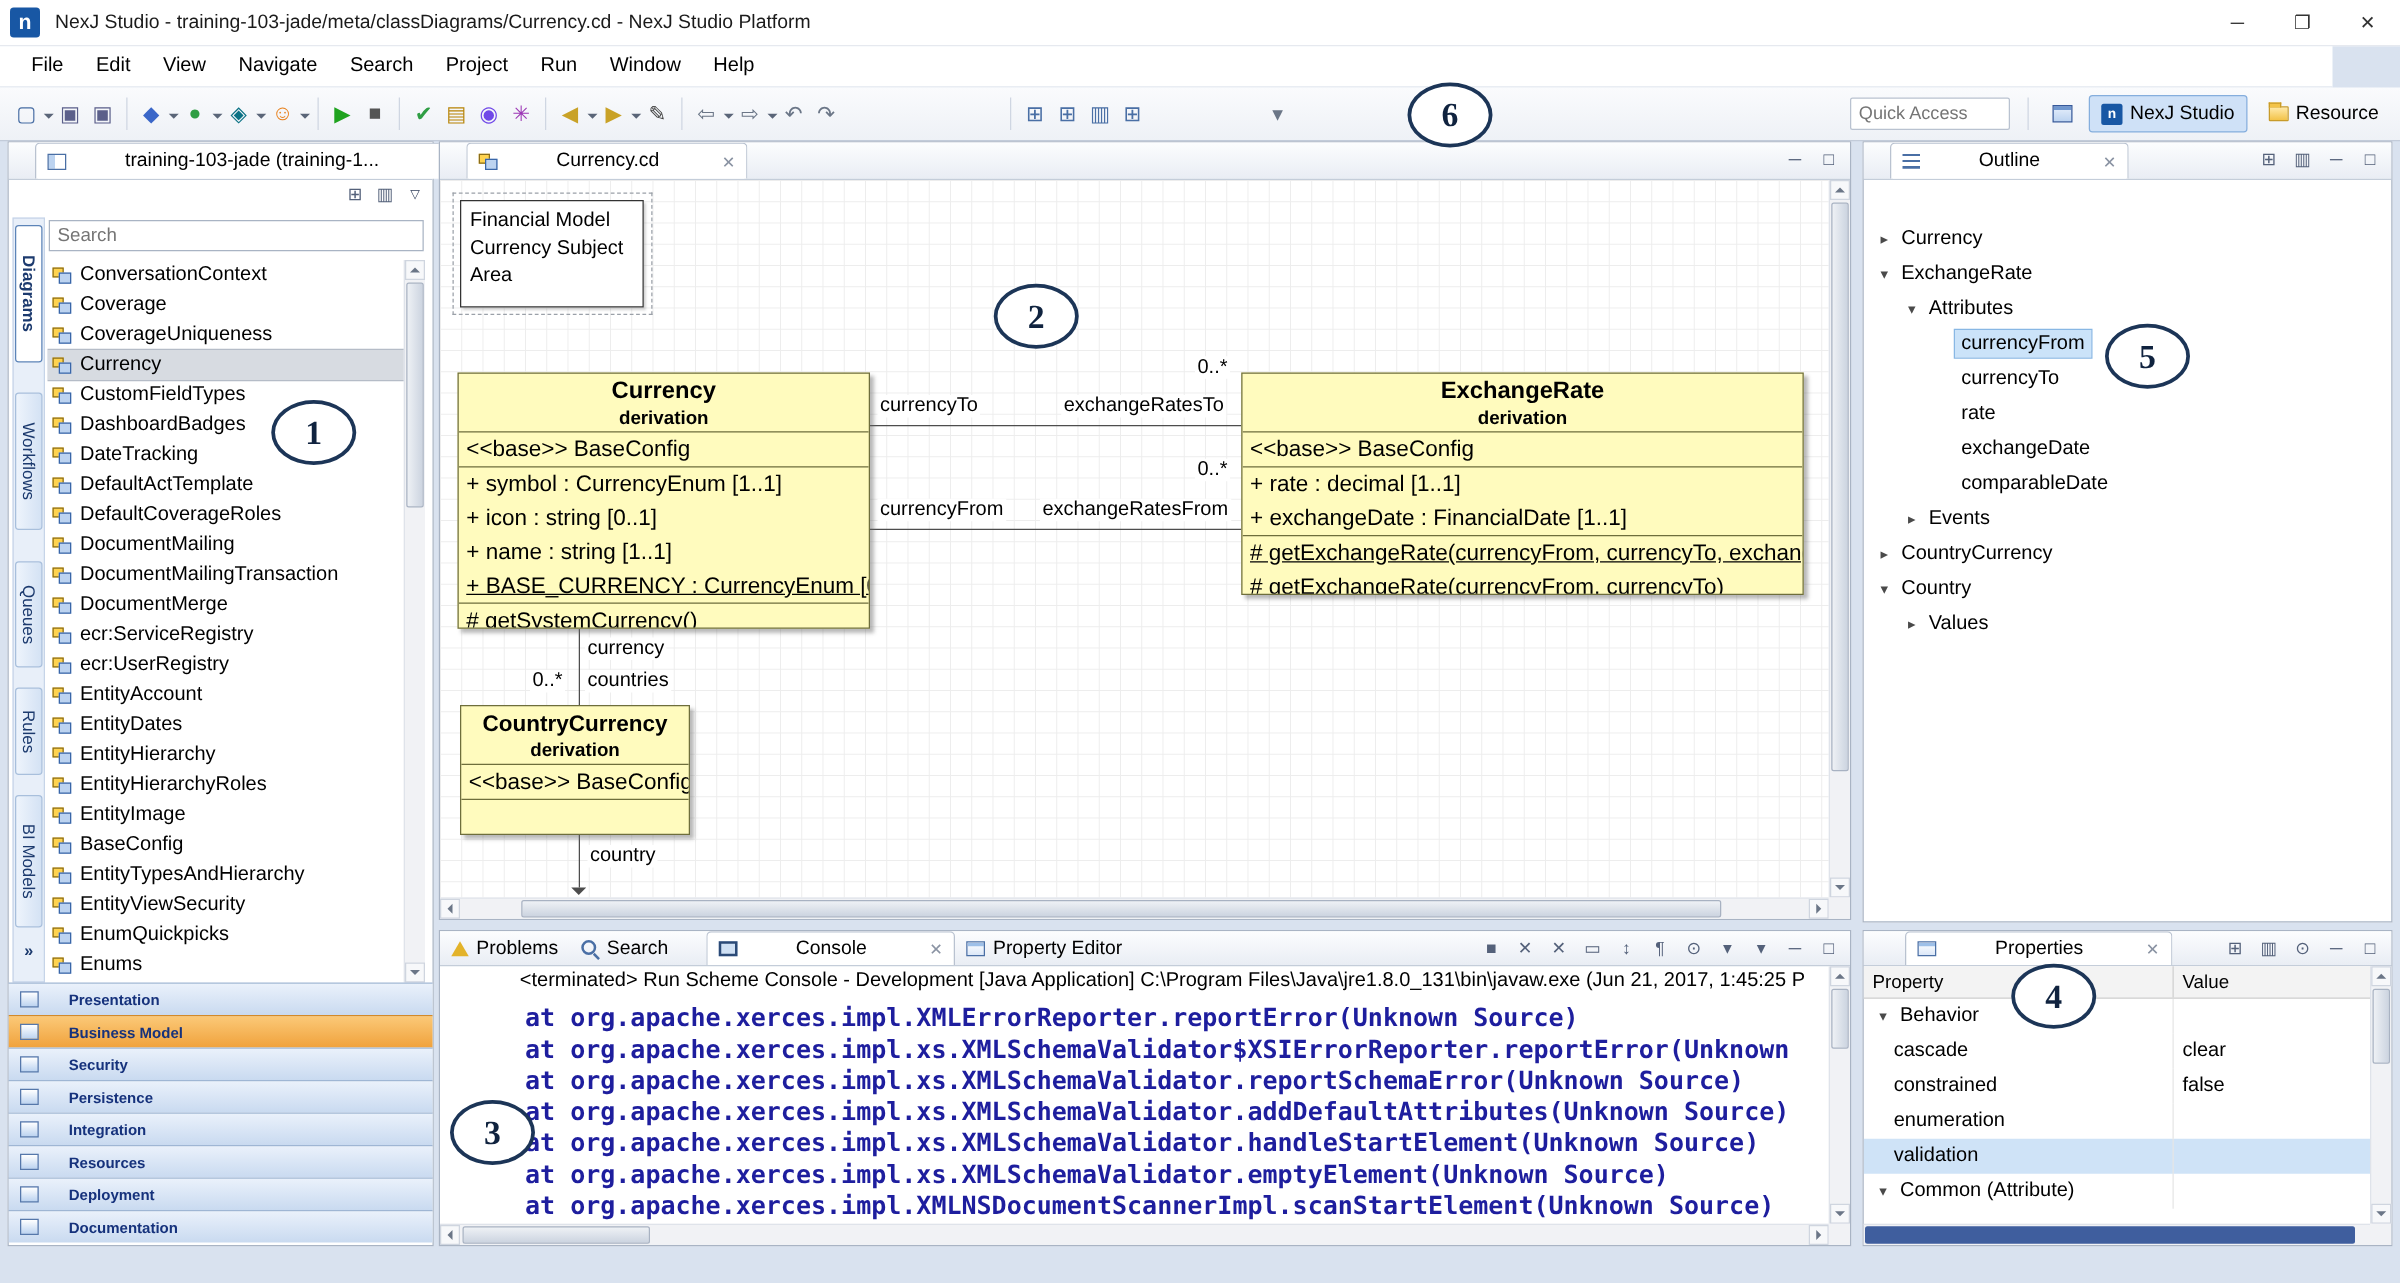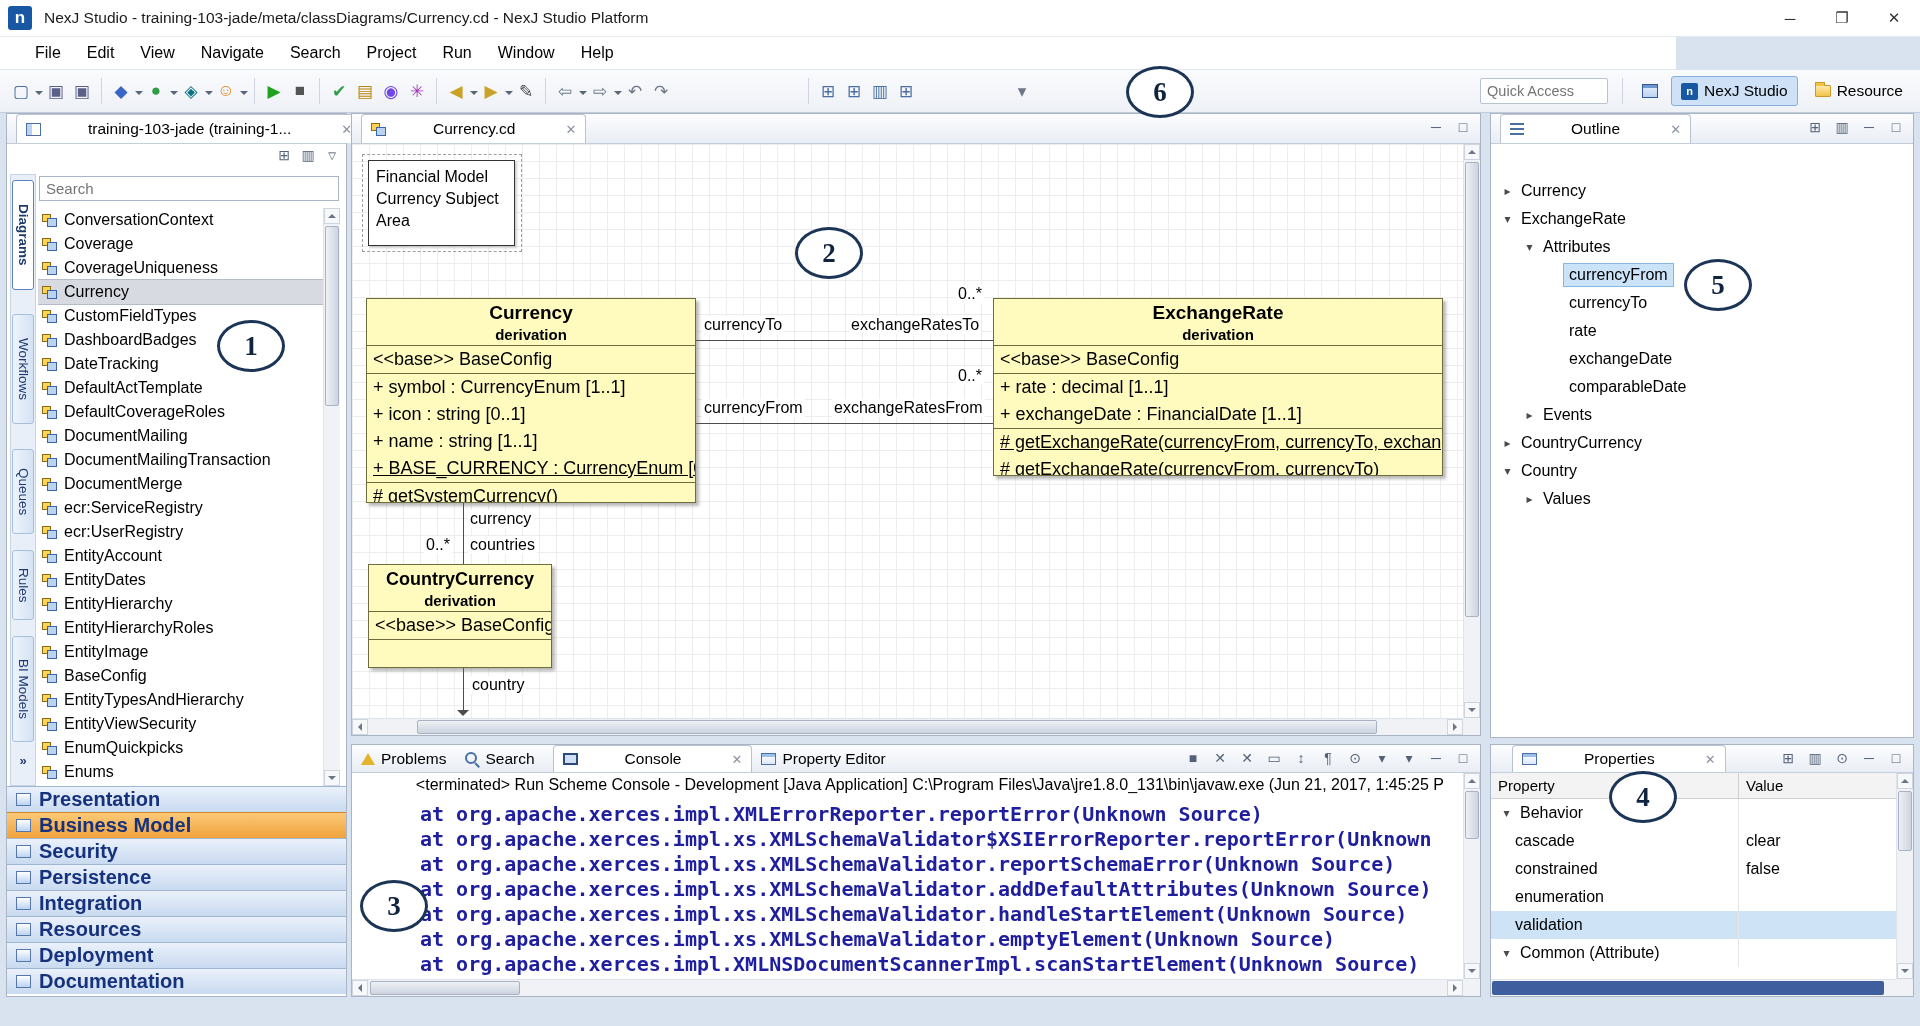--- a/index.html
+++ b/index.html
@@ -5,21 +5,21 @@
 *{margin:0;padding:0;box-sizing:border-box;}
 html,body{width:1920px;height:1026px;overflow:hidden;}
 body{position:relative;font-family:"Liberation Sans",sans-serif;font-size:16px;color:#000;background:#d9e2ef;}
 
 
 #titlebar{position:absolute;left:0;top:0;width:1920px;height:37px;background:#fff;display:flex;align-items:center;padding:0 0 0 8px;border-bottom:1px solid #e6e9ef;}
 .applogo{width:24px;height:24px;background:#1857a4;color:#fff;border-radius:3px;font-weight:bold;display:flex;align-items:center;justify-content:center;font-size:17px;}
 .wintitle{margin-left:12px;font-size:15.5px;color:#1b1b1b;white-space:nowrap;}
 .winctrl{margin-left:auto;display:flex;height:100%;}
 .winbtn{width:52px;height:100%;display:flex;align-items:center;justify-content:center;font-size:15px;color:#333;}
-#menubar{position:absolute;left:0;top:37px;width:1676px;height:33px;background:#fff;border-bottom:1px solid #e2e7ef;display:flex;align-items:center;padding-left:22px;}
+#menubar{position:absolute;left:0;top:37px;width:1866px;height:33px;background:#fff;border-bottom:1px solid #e2e7ef;display:flex;align-items:center;padding-left:12px;}
 .menu{padding:0 13px;font-size:16px;height:100%;display:flex;align-items:center;}
 #toolbar{position:absolute;left:0;top:70px;width:1920px;height:43px;background:linear-gradient(#fafbfd,#eef1f6);border-bottom:1px solid #c2cbd9;display:flex;align-items:center;padding-left:8px;}
 .tb{min-width:26px;height:28px;display:inline-flex;align-items:center;justify-content:center;font-size:17px;border-radius:3px;}
 .dd{width:0;height:0;border:4px solid transparent;border-top-color:#5a6578;margin-left:1px;margin-top:8px;}
 .tsep{width:1px;height:26px;background:#cfd6e2;margin:0 6px;}
 .tbright{margin-left:auto;display:flex;align-items:center;gap:8px;padding-right:8px;height:100%;}
 .qa{width:128px;height:26px;border:1px solid #b9c2d0;border-radius:2px;background:#fff;font-size:14.5px;padding:0 6px;font-family:"Liberation Sans",sans-serif;color:#444;}
 .persp{display:flex;align-items:center;gap:6px;height:30px;padding:0 9px;border-radius:3px;font-size:15.5px;}
 .persp.active{background:#cfe1f7;border:1px solid #85aedd;}
 .persp-icon{width:16px;height:14px;border:1px solid #35589a;background:linear-gradient(#e8f0fc,#bcd3f0);box-shadow:inset 0 3px 0 #6f97cf;}
@@ -30,21 +30,21 @@
 
 .c-page{color:#4a6fa5;} .c-save{color:#5b5f8a;} .c-model{color:#3a66c8;} .c-pkg{color:#2f9e44;}
 .c-tool{color:#0b7285;} .c-user{color:#e8821e;} .c-run{color:#1fa31f;} .c-term{color:#555;}
 .c-val{color:#2f9e44;} .c-db{color:#b8860b;} .c-insp{color:#7048e8;} .c-gold{color:#c9a227;}
 .c-pen{color:#444;} .c-wand{color:#9c36b5;} .c-nav{color:#6b7687;} .c-lay{color:#4a6fa5;}
 
 
 .panel{position:absolute;background:#fff;border:1px solid #a9b4c4;}
 .ptabbar{height:30px;background:linear-gradient(#fcfdfe,#e9edf4);border-bottom:1px solid #c4cdd9;display:flex;align-items:flex-end;position:relative;}
 .ptab{display:flex;align-items:center;gap:6px;padding:0 9px;height:29px;font-size:15.5px;white-space:nowrap;}
-.ptab.active{background:#fff;border:1px solid #b9c2d0;border-bottom:none;border-radius:4px 4px 0 0;margin-left:9px;gap:47px;}
+.ptab.active{background:#fff;border:1px solid #b9c2d0;border-bottom:none;border-radius:4px 4px 0 0;margin-left:21px;gap:47px;}
 .tabx{color:#8a93a3;font-size:13px;margin-left:3px;}
 .pctrl{margin-left:auto;display:flex;gap:9px;align-items:center;padding:0 8px 7px 0;color:#5a6578;font-size:13px;}
 .mi{min-width:18px;height:18px;display:inline-flex;align-items:center;justify-content:center;font-size:14px;color:#54617a;}
 
 
 .diag-icon{width:15px;height:13px;position:relative;flex:0 0 15px;}
 .diag-icon::before{content:"";position:absolute;left:0;top:0;width:7px;height:6px;background:#ffd34f;border:1px solid #8a6d1a;}
 .diag-icon::after{content:"";position:absolute;right:0;bottom:0;width:8px;height:7px;background:#bcd3f0;border:1px solid #3a66a8;}
 .mag{position:relative;width:15px;height:15px;flex:0 0 15px;}
 .mag::before{content:"";position:absolute;left:1px;top:1px;width:8px;height:8px;border:2px solid #4a6fa5;border-radius:50%;}
@@ -60,21 +60,21 @@
 .vmenu{font-size:10px;color:#33415c;}
 .search{position:absolute;left:32px;top:62px;width:300px;height:25px;border:1px solid #a9b4c4;font-size:15px;padding:0 6px;font-family:"Liberation Sans",sans-serif;color:#333;}
 .vstrip{position:absolute;left:3px;top:60px;width:26px;height:612px;background:#e8eff9;border:1px solid #c6d4e8;}
 .vtab{position:absolute;left:1px;width:22px;background:linear-gradient(90deg,#eef4fc,#d4e2f4);border:1px solid #a8bfdc;border-radius:3px;writing-mode:vertical-rl;display:flex;align-items:center;justify-content:center;font-size:13.5px;color:#1c3a6e;}
 .vtab.active{background:#fff;border-color:#5c84b8;font-weight:bold;}
 .vmore{position:absolute;left:3px;width:18px;text-align:center;font-size:13px;color:#1c3a6e;font-weight:bold;}
 .exp-list{position:absolute;left:31px;top:94px;width:286px;height:578px;overflow:hidden;background:#fff;}
 .eitem{height:24px;display:flex;align-items:center;gap:7px;padding:0 4px;font-size:16px;white-space:nowrap;}
 .eitem.sel{background:#d7dbe1;outline:1px solid #b5bcc7;}
 .exp-sections{position:absolute;left:0;top:672px;width:339px;}
-.sect{height:26px;display:flex;align-items:center;gap:8px;padding:0 9px;background:linear-gradient(#eaf1fb,#c9daf0);border-top:1px solid #9fb6d4;font-weight:bold;font-size:20px;color:#16327c;}
+.sect{height:26px;display:flex;align-items:center;gap:24px;padding:0 9px;background:linear-gradient(#eaf1fb,#c9daf0);border-top:1px solid #9fb6d4;font-weight:bold;font-size:12px;color:#16327c;}
 .sect.active{background:linear-gradient(#fbc978,#f0a23c);border-top-color:#d28a2a;}
 .sect-icon{width:15px;height:13px;border:1px solid #5577aa;background:linear-gradient(#fff,#bcd3f0);flex:0 0 15px;}
 
 
 .sbv,.sbh{position:absolute;background:#f1f2f5;}
 .sbv{width:17px;border-left:1px solid #dfe3ea;}
 .sbh{height:17px;border-top:1px solid #dfe3ea;}
 .sbbtn{position:absolute;background:#f7f8fa;border:1px solid #cfd5df;display:flex;align-items:center;justify-content:center;}
 .sbv .sbbtn{left:0;right:0;height:16px;}
 .sbh .sbbtn{top:0;bottom:0;width:16px;}

